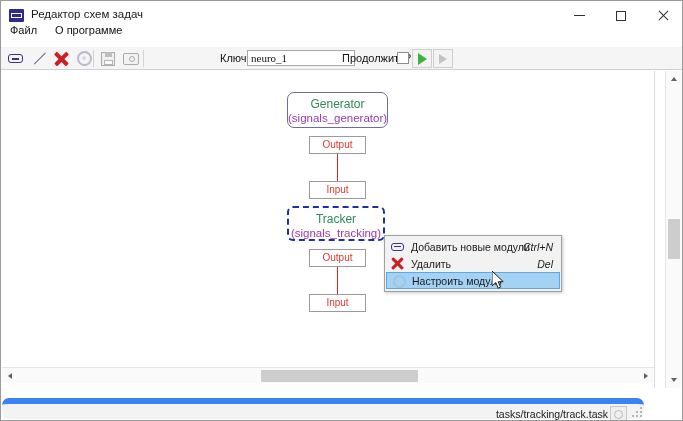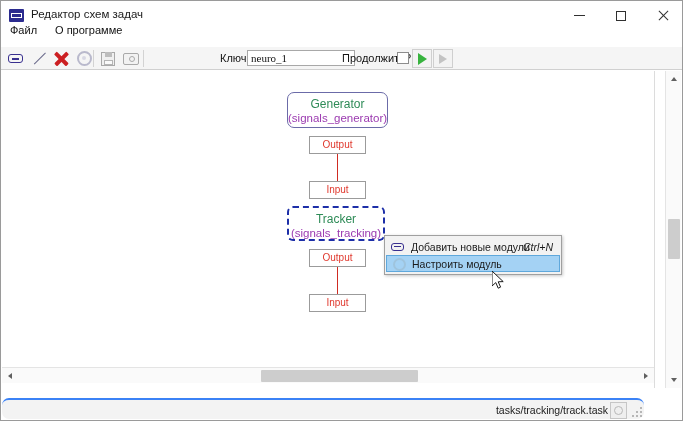--- a/index.html
+++ b/index.html
@@ -469,21 +469,21 @@
   .tri-dn { border-left: 3.5px solid transparent; border-right: 3.5px solid transparent; border-top: 4.5px solid #606060; }
   .tri-lt { border-top: 3.5px solid transparent; border-bottom: 3.5px solid transparent; border-right: 4.5px solid #606060; }
   .tri-rt { border-top: 3.5px solid transparent; border-bottom: 3.5px solid transparent; border-left: 4.5px solid #606060; }
 
   
   .statusbar {
     position: absolute;
     left: 1px; bottom: 1px;
     width: 642px; height: 21px;
     background: #f3f3f3;
-    border-top: 2px solid #3b82f6;
+    border-top: 6px solid #3b82f6;
     box-sizing: border-box;
     border-radius: 7px;
   }
   .status-path {
     position: absolute;
     right: 36px; top: 4px;
     font-size: 10.5px;
     color: #1a1a1a;
     white-space: nowrap;
   }
@@ -595,20 +595,27 @@
   </div>
 
   <div class="ctxmenu">
     <div class="ctx-item">
       <span class="ctx-icon">
           <span class="ctx-ic-node"></span>
         </span>
       <span>Добавить новые модули</span>
       <span class="ctx-shortcut">Ctrl+N</span>
     </div>
+    <div class="ctx-item">
+      <span class="ctx-icon">
+          <span class="ctx-ic-del"></span>
+        </span>
+      <span>Удалить</span>
+      <span class="ctx-shortcut">Del</span>
+    </div>
     <div class="ctx-item hl">
       <span class="ctx-icon">
           <span class="ctx-ic-gear"></span>
         </span>
       <span>Настроить модуль</span>
     </div>
   </div>
 
   <div class="cursor">
     <svg width="14" height="20" viewBox="0 0 14 20">

